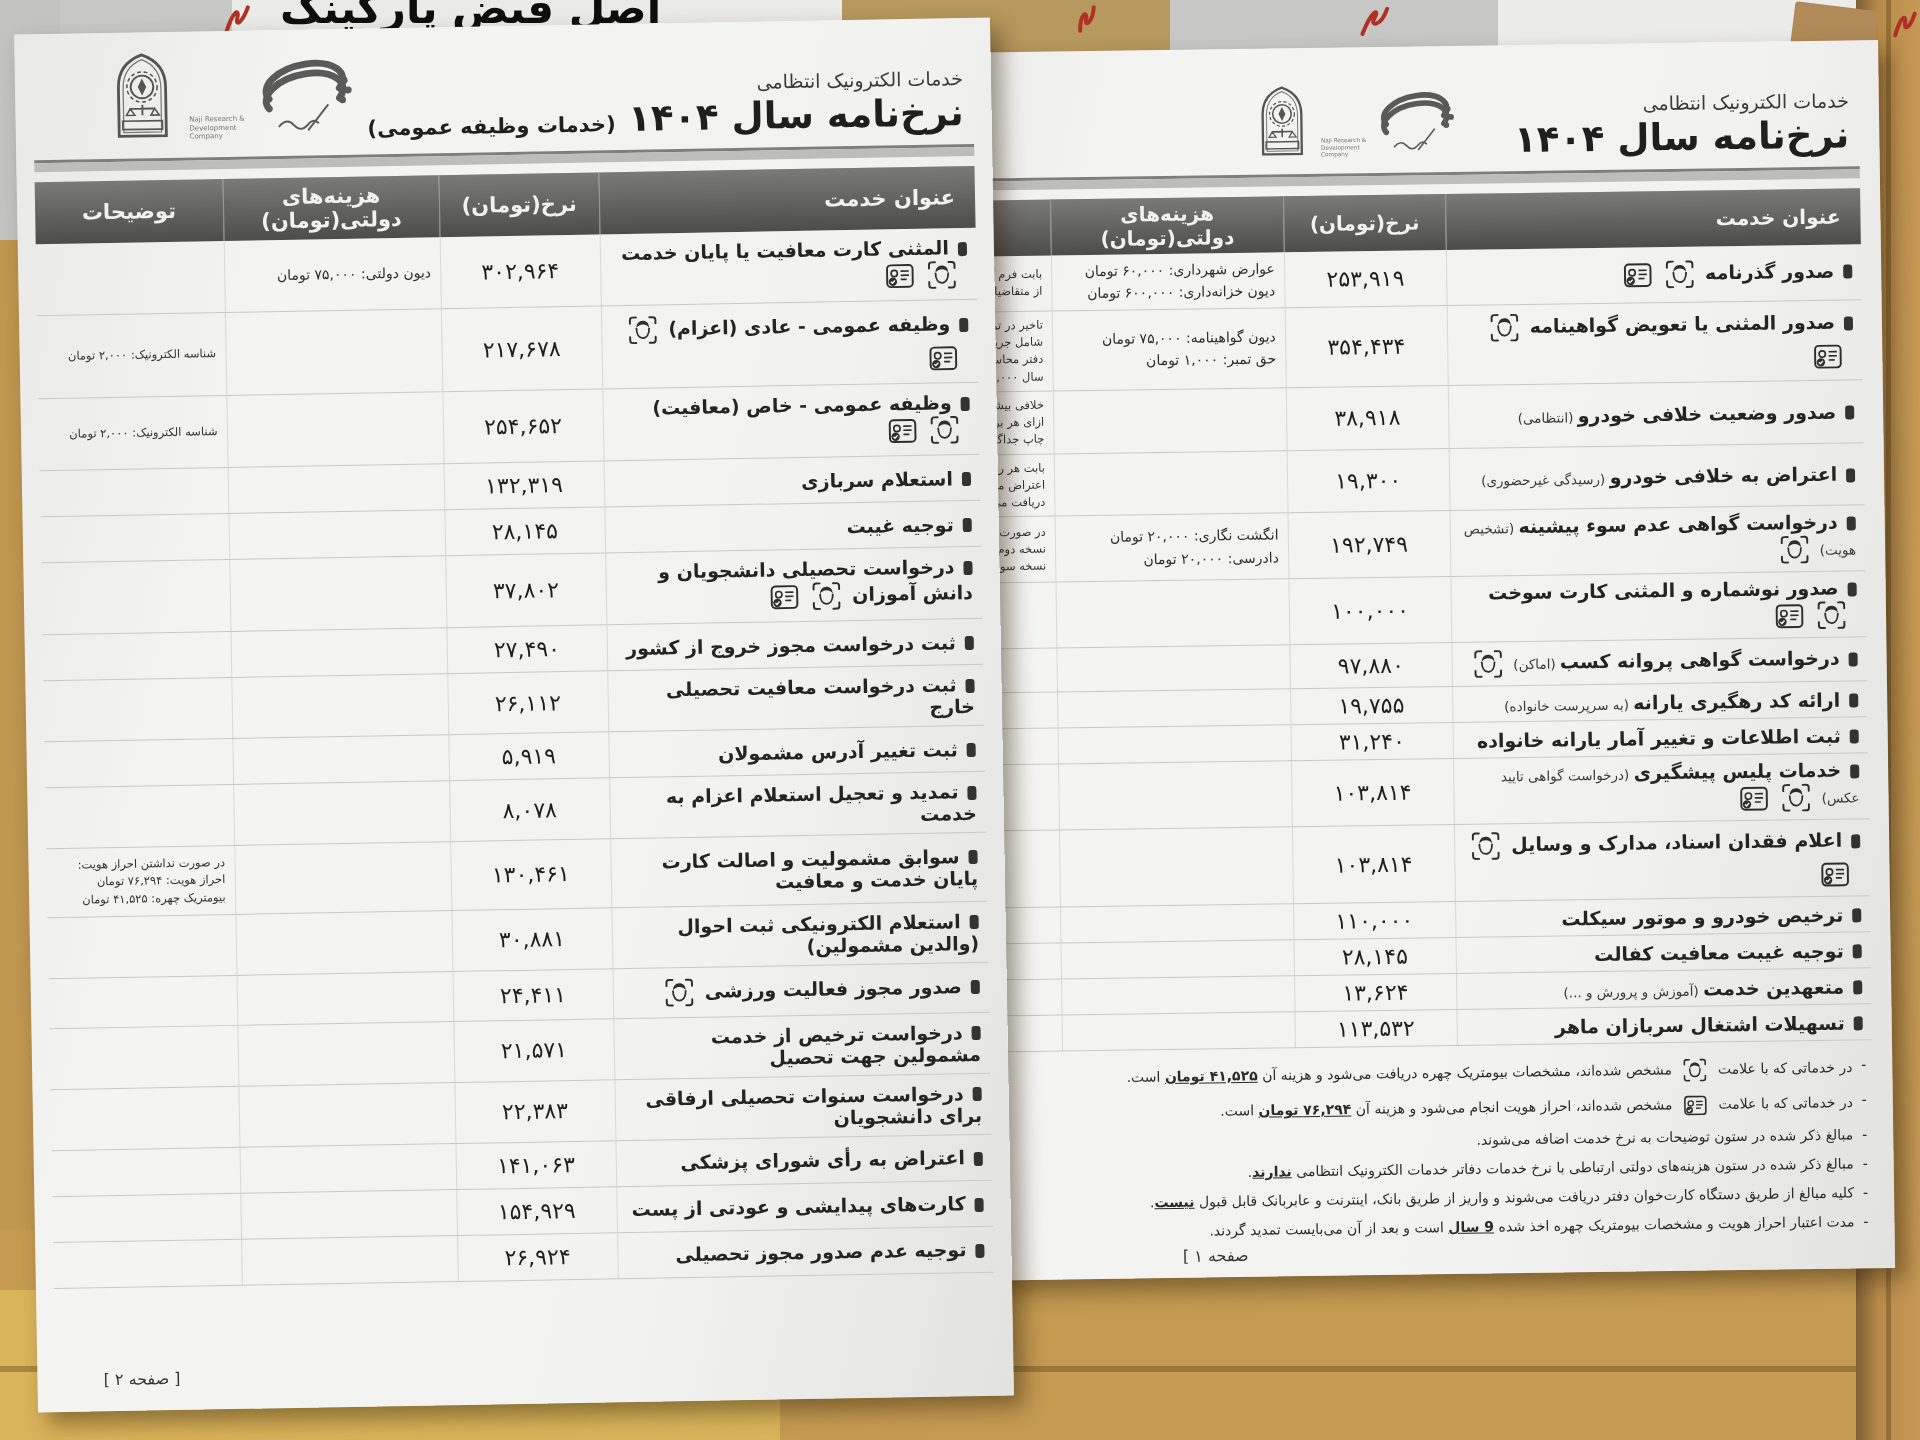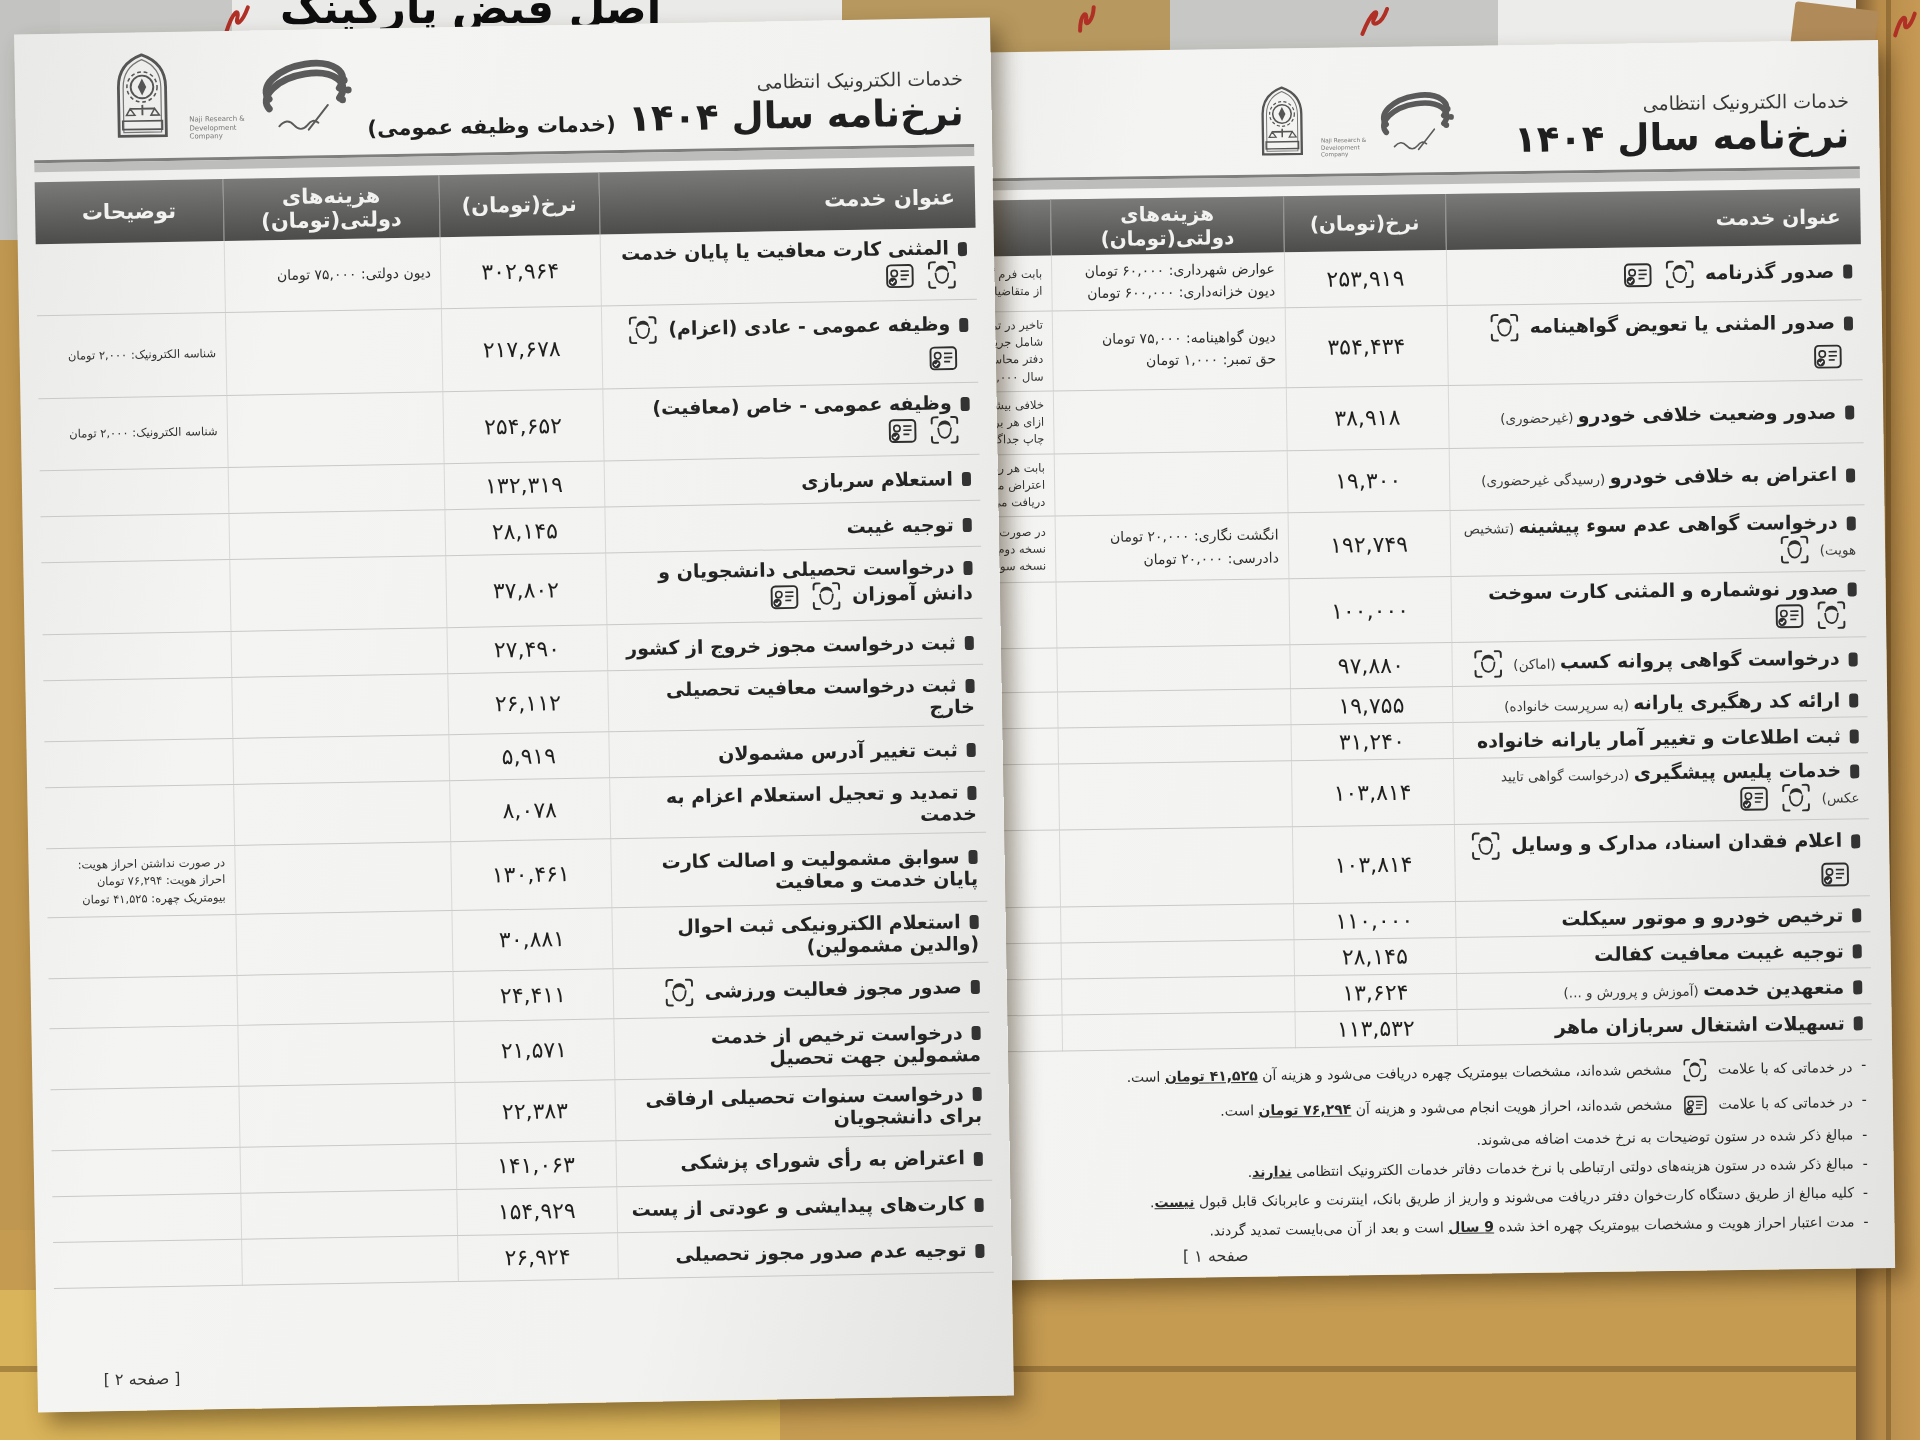--- a/index.html
+++ b/index.html
@@ -209,21 +209,21 @@
               <div>حق تمبر: ۱,۰۰۰ تومان</div>
             </td>
             <td class="c-notes">
               <div>تاخیر در تمدید گواهین…</div>
               <div>شامل جریمه است ک…</div>
               <div>دفتر محاسبه می‌شو…</div>
               <div>سال ۳۰,۰۰۰ تومان</div>
             </td>
           </tr>
           <tr>
-            <td class="c-title"><span class="bullet"></span><span class="svc">صدور وضعیت خلافی خودرو</span><span class="svc-note"> (غیرحضوری)</span></td>
+            <td class="c-title"><span class="bullet"></span><span class="svc">صدور وضعیت خلافی خودرو</span><span class="svc-note"> (انتظامی)</span></td>
             <td class="c-rate">۳۸,۹۱۸</td>
             <td class="c-gov"></td>
             <td class="c-notes">
               <div>خلافی بیشتر از ۳ برگ</div>
               <div>ازای هر برگ اضافه، هزی…</div>
               <div>چاپ جداگانه دارد.</div>
             </td>
           </tr>
           <tr>
             <td class="c-title"><span class="bullet"></span><span class="svc">اعتراض به خلافی خودرو</span><span class="svc-note"> (رسیدگی غیرحضوری)</span></td>

